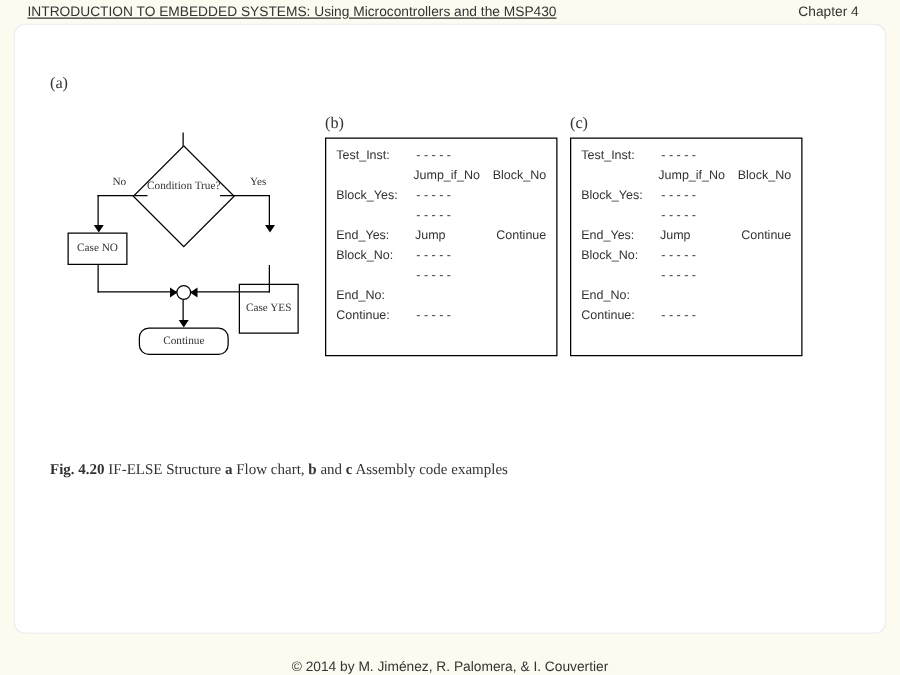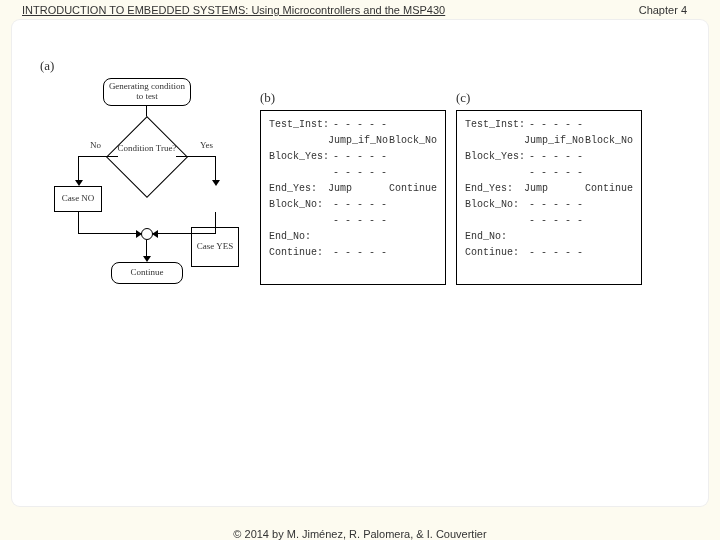--- a/index.html
+++ b/index.html
@@ -98,21 +98,21 @@
     position:absolute;width:0;height:0;
     border-top:4px solid transparent;
     border-bottom:4px solid transparent;
     border-right:6px solid #000;
   }
   .fc-small-label { position:absolute; font-size:9px; }
   
   .codebox {
     border: 1px solid #000;
     padding: 6px 8px 14px 8px;
-    font-family: Liberation Mono, monospace;
+    font-family: Liberation Sans, sans-serif;
     font-size: 10px;
     line-height: 1.6;
     width: 186px;
     height: 175px;
   }
   .cb-line { display:flex; }
   .cb-label { width: 64px; }
   .cb-op { width: 66px; }
   .cb-arg { }
   .caption {
@@ -139,21 +139,20 @@
 </div>
 
 <div class="content-wrap">
   <div class="content">
     <div class="panel-row">
 
       <div>
         <div class="panel-label">(a)</div>
         <div class="flowchart">
 
-          <div class="fc-box fc-rounded" style="left:63px;top:0;width:88px;height:28px;">Generating condition to test</div>
           <div class="fc-line" style="left:106px;top:28px;width:1.2px;height:16px;"></div>
           <div class="fc-arrow-down" style="left:103px;top:42px;"></div>
 
           <div class="fc-diamond" style="left:78px;top:50px;"></div>
           <div class="fc-diamond-text" style="left:77px;top:66px;">Condition True?</div>
 
           <div class="fc-small-label" style="left:50px;top:62px;">No</div>
           <div class="fc-small-label" style="left:148px;top:62px;margin-left:12px;">Yes</div>
 
           <div class="fc-line" style="left:38px;top:78px;width:40px;height:1.2px;"></div>
@@ -276,16 +275,19 @@
             </div>
             <div class="cb-line">
               <span class="cb-label">Continue:</span>
               <span class="cb-op">- - - - -</span>
               <span class="cb-arg"></span>
             </div>
           </div>
       </div>
     </div>
 
+    <div class="caption">
+      <b>Fig. 4.20</b><span>  IF-ELSE Structure </span><b>a</b><span> Flow chart, </span><b>b</b><span> and </span><b>c</b><span> Assembly code examples</span>
+    </div>
   </div>
 </div>
 
 <div class="footer">© 2014 by M. Jiménez, R. Palomera, &amp; I. Couvertier</div>
 
 </body></html>

